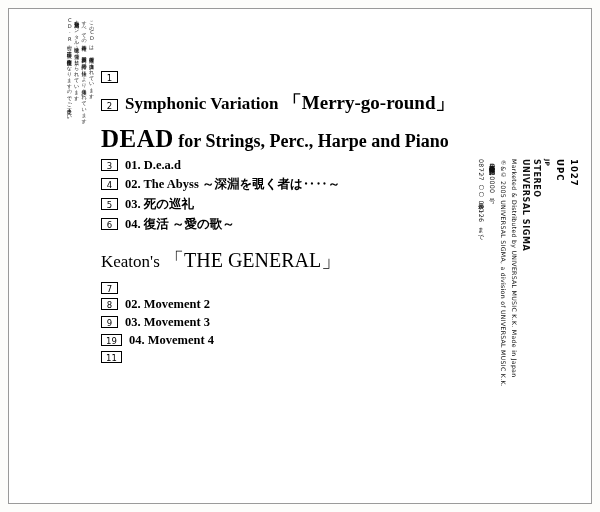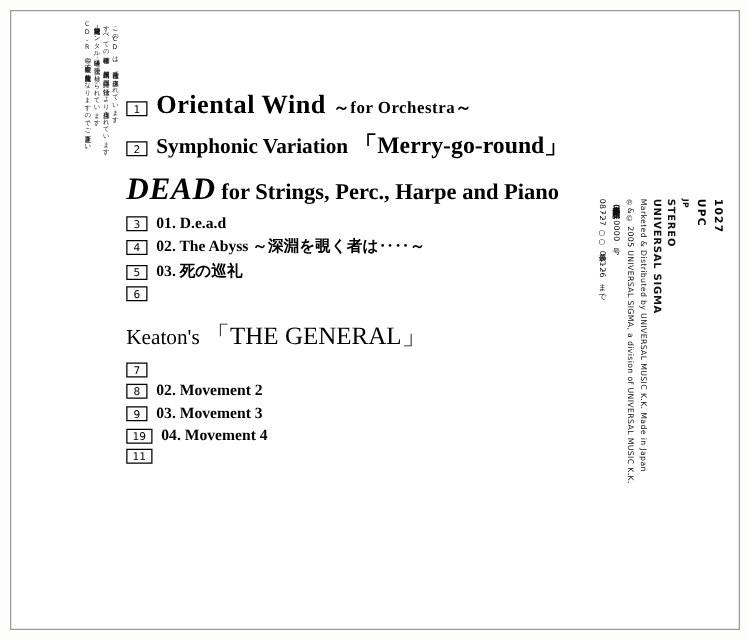--- a/index.html
+++ b/index.html
@@ -144,21 +144,20 @@
     font-size: 18px;
     font-weight: bold;
     margin-top: 9px;
     margin-bottom: 5px;
     margin-left: 0px;
   }
   .header-line .dead {
     font-size: 25px;
     font-weight: bold;
     letter-spacing: 0.5px;
-    font-style: italic;
   }
   .sub-track {
     font-size: 12.5px;
     font-weight: bold;
   }
   .header2 {
     font-size: 17px;
     font-weight: normal;
     margin-top: 14px;
     margin-bottom: 8px;
@@ -197,24 +196,20 @@
       <div class="vline bold big">STEREO</div>
       <div class="vline bold">JP</div>
       <div class="catalog">UPC</div>
       <div class="catalog">1027</div>
     </div>
 
     <div class="content">
 
       <div class="trackline">
         <span class="tracknum">1</span>
-        <span class="t-big">
-          <span>Oriental Wind</span>
-          <span class="sub">～for Orchestra～</span>
-        </span>
       </div>
 
       <div class="spacer-sm"></div>
 
       <div class="trackline">
         <span class="tracknum">2</span>
         <span class="t-med">
           <span>Symphonic Variation</span>
           <span class="brk">「Merry-go-round」</span>
         </span>
@@ -232,20 +227,21 @@
       <div class="trackline mv-row">
         <span class="tracknum">4</span>
         <span class="sub-track jp">02. The Abyss ～深淵を覗く者は‥‥～</span>
       </div>
       <div class="trackline mv-row">
         <span class="tracknum">5</span>
         <span class="sub-track jp">03. 死の巡礼</span>
       </div>
       <div class="trackline mv-row">
         <span class="tracknum">6</span>
+        <span class="sub-track jp">04. 復活 ～愛の歌～</span>
       </div>
 
       <div class="header2">
         <span>Keaton's</span>
         <span class="brk">「THE GENERAL」</span>
       </div>
 
       <div class="trackline mv-row">
         <span class="tracknum">7</span>
       </div>

